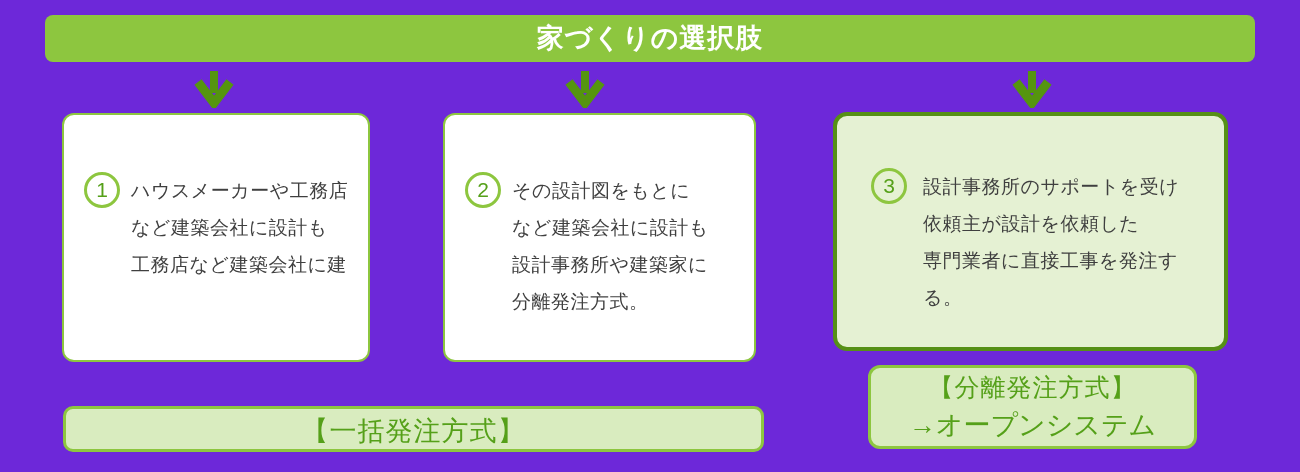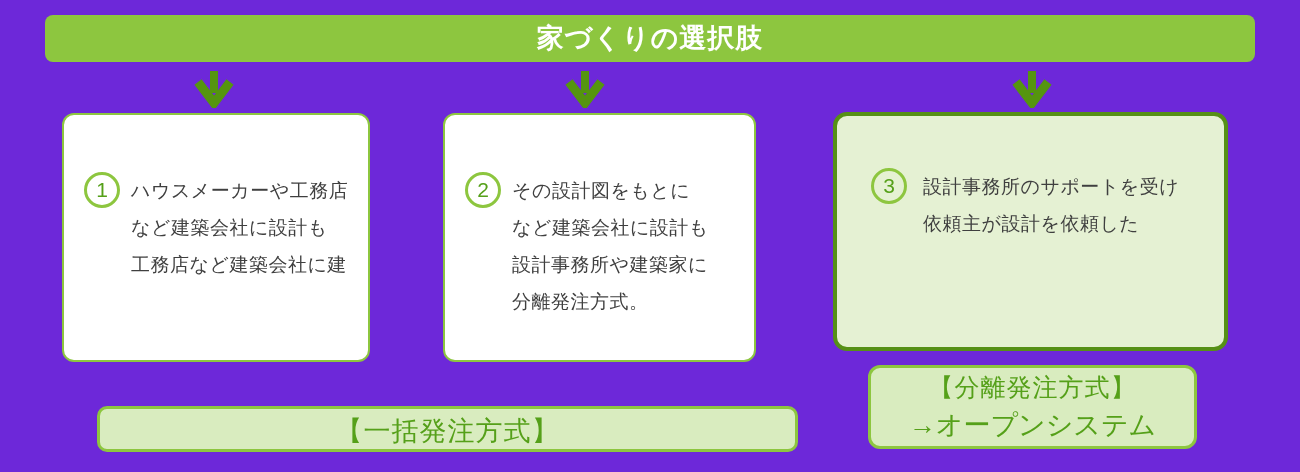--- a/index.html
+++ b/index.html
@@ -87,21 +87,20 @@
     color: #55a019;
     text-align: center;
   }
   .label-batch {
     left: 63px; top: 406px;
     width: 701px; height: 46px;
     border-radius: 10px;
     font-size: 27px;
     line-height: 44px;
     letter-spacing: 1px;
-    margin-left: 34px;
   }
   .label-separate {
     left: 868px; top: 365px;
     width: 329px; height: 84px;
     border-radius: 12px;
     display: flex;
     flex-direction: column;
     justify-content: center;
     gap: 3px;
   }
@@ -145,20 +144,21 @@
       <div>設計事務所や建築家に</div>
       <div>分離発注方式。</div>
     </div>
   </div>
 
   <div class="box box-3">
     <div class="num-circle">3</div>
     <div class="box-lines">
       <div>設計事務所のサポートを受け</div>
       <div>依頼主が設計を依頼した</div>
+      <div>専門業者に直接工事を発注する。</div>
     </div>
   </div>
 
   <div class="method-label label-batch">【一括発注方式】</div>
 
   <div class="method-label label-separate">
     <div class="line-main">【分離発注方式】</div>
     <div class="line-sub">→オープンシステム</div>
   </div>
 

